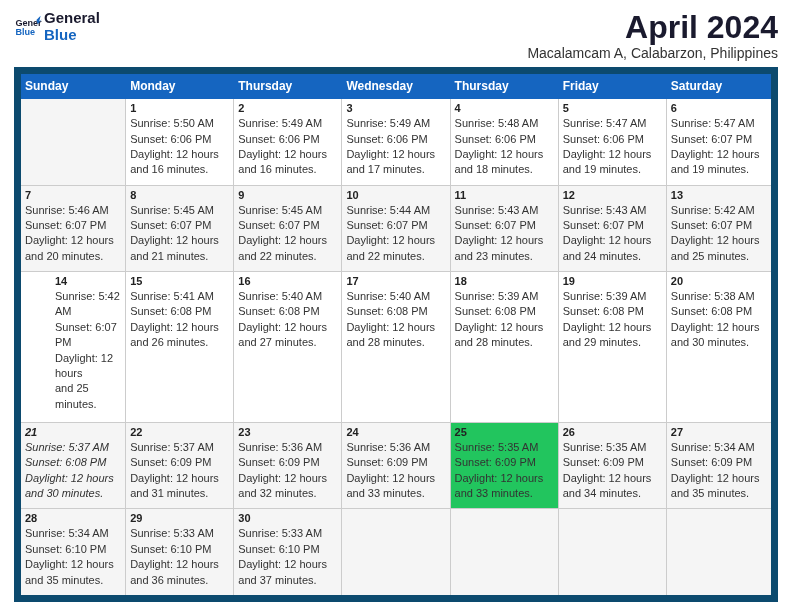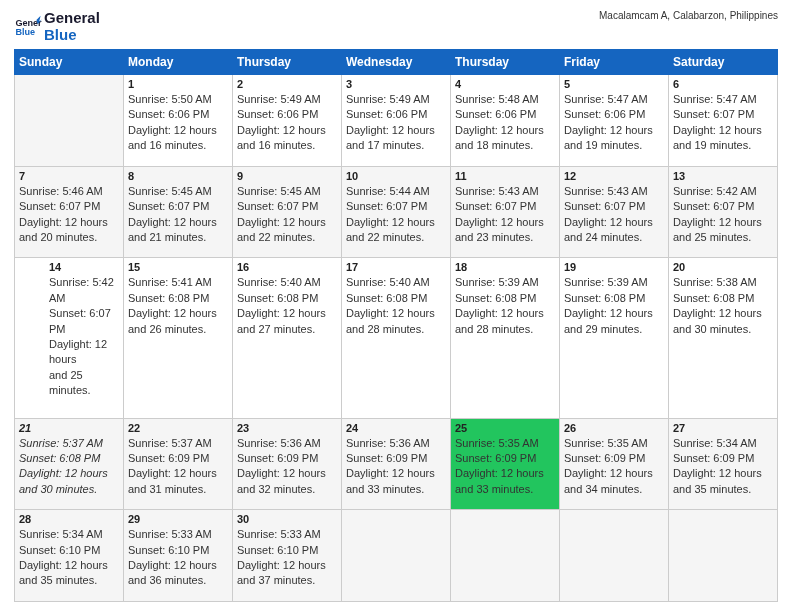--- a/index.html
+++ b/index.html
@@ -30,26 +30,26 @@
     .title-block {
       text-align: right;
     }
     .month-title {
       font-size: 32px;
       font-weight: bold;
       color: #1a1a2e;
       line-height: 1.1;
     }
     .location {
-      font-size: 10px;
+      font-size: 14px;
       color: #333;
     }
     .calendar {
       flex: 1;
-      border: 1px solid #0c4a6e;
+      border: 7px solid #0c4a6e;
       border-collapse: collapse;
       width: 100%;
       table-layout: fixed;
     }
     .calendar th {
       background-color: #1565c0;
       color: #fff;
       font-size: 12px;
       font-weight: bold;
       padding: 5px 4px;
@@ -101,20 +101,21 @@
         <text x="2" y="18" font-size="13" font-weight="bold" fill="#1a1a2e" font-family="Arial">General</text>
         <text x="2" y="32" font-size="13" font-weight="bold" fill="#1565c0" font-family="Arial">Blue</text>
         <polygon points="32,10 38,4 36,12 40,9 34,16" fill="#1565c0"></polygon>
       </svg>
       <div class="logo-text">
         <span style="font-size:15px;font-weight:bold;color:#1a1a2e;line-height:1.1">General</span>
         <span style="font-size:15px;font-weight:bold;color:#1565c0;line-height:1.1">Blue</span>
       </div>
     </div>
     <div class="title-block">
+      <div class="month-title">April 2024</div>
       <div class="location">Macalamcam A, Calabarzon, Philippines</div>
     </div>
   </div>
 
   <table class="calendar" id="cal-table">
     <thead id="cal-head">
         <tr>
           <th>Sunday</th>
           <th>Monday</th>
           <th>Thursday</th>

